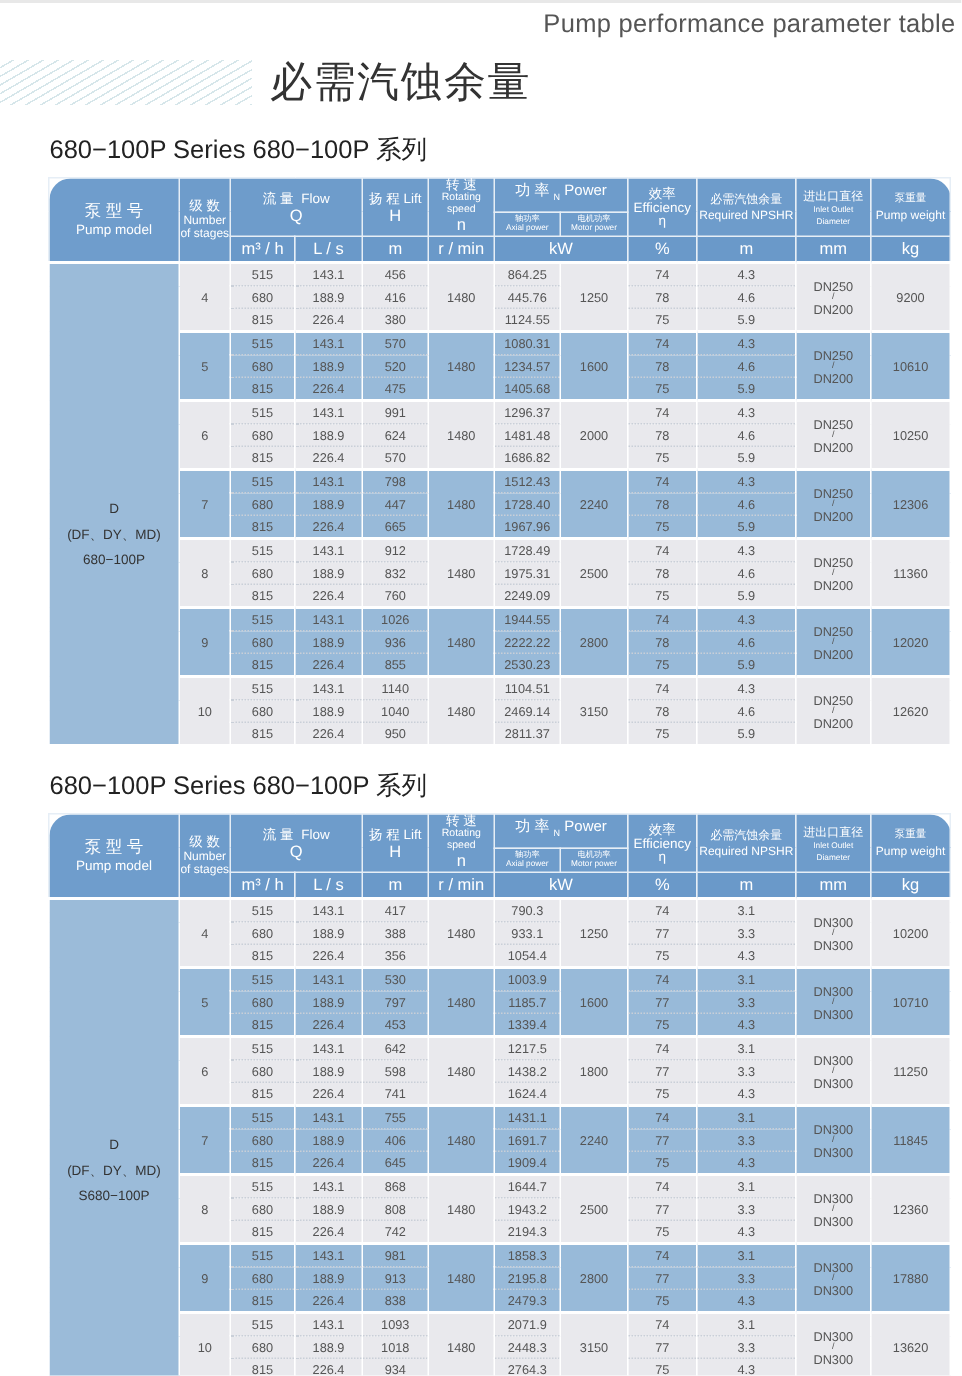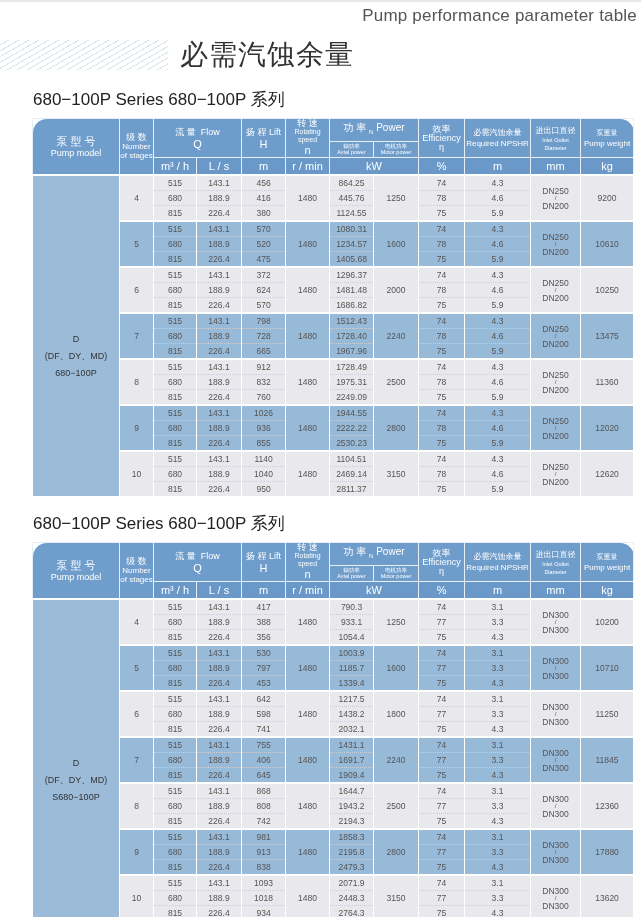--- a/index.html
+++ b/index.html
@@ -209,21 +209,21 @@
           <td class="c">226.4</td>
           <td class="c">475</td>
           <td class="c">1405.68</td>
           <td class="c">75</td>
           <td class="c">5.9</td>
         </tr>
         <tr class="first g-light">
           <td class="c" rowspan="3">6</td>
           <td class="c">515</td>
           <td class="c">143.1</td>
-          <td class="c">372</td>
+          <td class="c">991</td>
           <td class="c" rowspan="3">1480</td>
           <td class="c">1296.37</td>
           <td class="c" rowspan="3">2000</td>
           <td class="c">74</td>
           <td class="c">4.3</td>
           <td class="c" rowspan="3">
             <div class="dn">
               <span style="display: block;">DN250</span>
               <span class="slash" style="display: block;">/</span>
               <span style="display: block;">DN200</span>
@@ -257,26 +257,26 @@
           <td class="c" rowspan="3">2240</td>
           <td class="c">74</td>
           <td class="c">4.3</td>
           <td class="c" rowspan="3">
             <div class="dn">
               <span style="display: block;">DN250</span>
               <span class="slash" style="display: block;">/</span>
               <span style="display: block;">DN200</span>
             </div>
           </td>
-          <td class="c" rowspan="3">13475</td>
-        </tr>
-        <tr class="sub g-dark">
-          <td class="c">680</td>
-          <td class="c">188.9</td>
-          <td class="c">728</td>
+          <td class="c" rowspan="3">12306</td>
+        </tr>
+        <tr class="sub g-dark">
+          <td class="c">680</td>
+          <td class="c">188.9</td>
+          <td class="c">447</td>
           <td class="c">1728.40</td>
           <td class="c">78</td>
           <td class="c">4.6</td>
         </tr>
         <tr class="sub g-dark">
           <td class="c">815</td>
           <td class="c">226.4</td>
           <td class="c">665</td>
           <td class="c">1967.96</td>
           <td class="c">75</td>
@@ -575,21 +575,21 @@
           <td class="c">188.9</td>
           <td class="c">598</td>
           <td class="c">1438.2</td>
           <td class="c">77</td>
           <td class="c">3.3</td>
         </tr>
         <tr class="sub g-light">
           <td class="c">815</td>
           <td class="c">226.4</td>
           <td class="c">741</td>
-          <td class="c">2032.1</td>
+          <td class="c">1624.4</td>
           <td class="c">75</td>
           <td class="c">4.3</td>
         </tr>
         <tr class="first g-dark">
           <td class="c" rowspan="3">7</td>
           <td class="c">515</td>
           <td class="c">143.1</td>
           <td class="c">755</td>
           <td class="c" rowspan="3">1480</td>
           <td class="c">1431.1</td>

